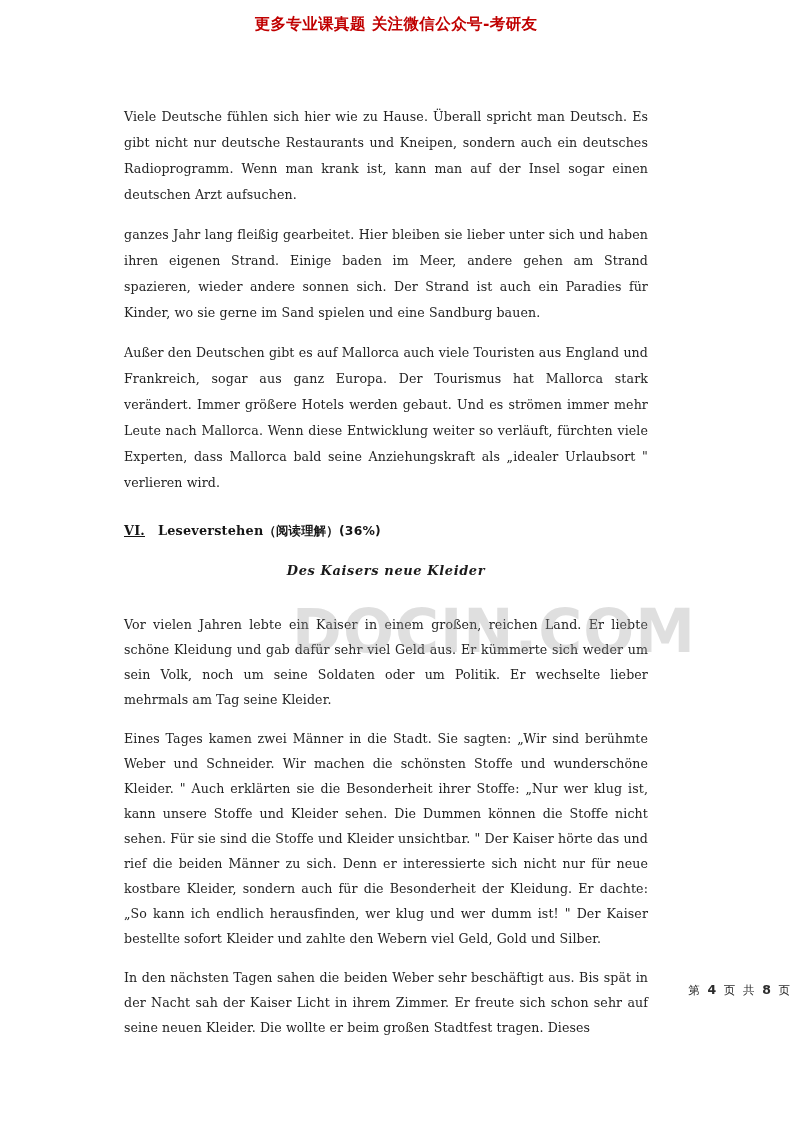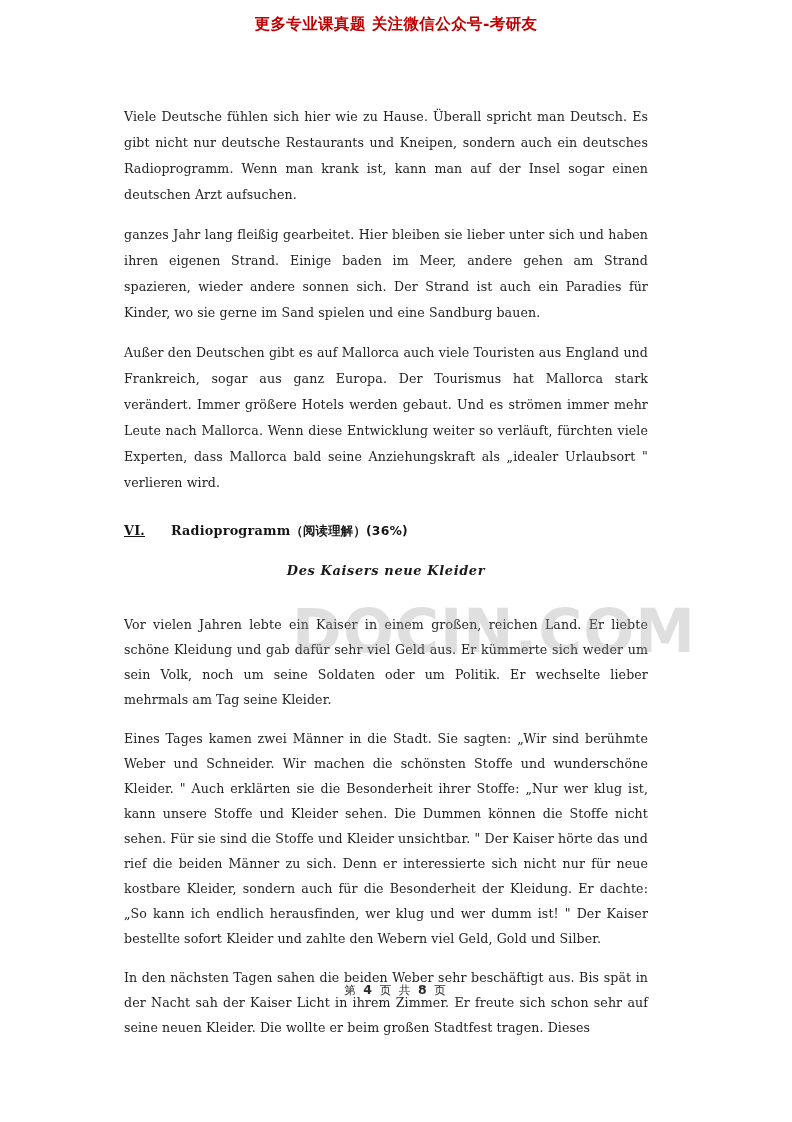--- a/index.html
+++ b/index.html
@@ -60,21 +60,21 @@
   .section-heading {
     font-family: "DejaVu Serif", serif;
     font-size: 12.8px;
     font-weight: bold;
     line-height: 26px;
     color: #161616;
     margin: 22px 0 10px 0;
     letter-spacing: 0.2px;
   }
   .section-heading .sec-num {
-    margin-right: 26px;
+    margin-right: 13px;
     text-decoration: underline;
   }
   .section-heading .sec-cn {
     font-family: "DejaVu Sans", sans-serif;
     font-weight: bold;
     font-size: 12.4px;
   }
 
   .story-title {
     font-family: "DejaVu Serif", serif;
@@ -111,21 +111,21 @@
     white-space: nowrap;
     z-index: 5;
   }
 
   
   .page-footer {
     position: absolute;
     top: 982px;
     left: 0;
     width: 792px;
-    text-align: center;
+    text-align: right;
     font-family: "DejaVu Sans", sans-serif;
     font-size: 11.5px;
     color: #2b2b2b;
     letter-spacing: 2px;
   }
   .page-footer .num {
     font-weight: bold;
     font-size: 12.5px;
   }
 
@@ -140,21 +140,21 @@
 
   <div class="promo-banner">更多专业课真题 关注微信公众号-考研友</div>
 
   <div class="doc-body">
 
     <p class="para">Viele Deutsche fühlen sich hier wie zu Hause. Überall spricht man Deutsch. Es gibt nicht nur deutsche Restaurants und Kneipen, sondern auch ein deutsches Radioprogramm. Wenn man krank ist, kann man auf der Insel sogar einen deutschen Arzt aufsuchen.</p>
     <p class="para">ganzes Jahr lang fleißig gearbeitet. Hier bleiben sie lieber unter sich und haben ihren eigenen Strand. Einige baden im Meer, andere gehen am Strand spazieren, wieder andere sonnen sich. Der Strand ist auch ein Paradies für Kinder, wo sie gerne im Sand spielen und eine Sandburg bauen.</p>
     <p class="para">Außer den Deutschen gibt es auf Mallorca auch viele Touristen aus England und Frankreich, sogar aus ganz Europa. Der Tourismus hat Mallorca stark verändert. Immer größere Hotels werden gebaut. Und es strömen immer mehr Leute nach Mallorca. Wenn diese Entwicklung weiter so verläuft, fürchten viele Experten, dass Mallorca bald seine Anziehungskraft als „idealer Urlaubsort " verlieren wird.</p>
 
     <div class="section-heading">
-      <span class="sec-num">VI.</span><span class="sec-title">Radioprogramm</span><span class="sec-cn">（阅读理解）(36%)</span>
+      <span class="sec-num">VI.</span><span class="sec-title">Leseverstehen</span><span class="sec-cn">（阅读理解）(36%)</span>
     </div>
 
     <div class="story-title">Des Kaisers neue Kleider</div>
 
     <p class="para dense">Vor vielen Jahren lebte ein Kaiser in einem großen, reichen Land. Er liebte schöne Kleidung und gab dafür sehr viel Geld aus. Er kümmerte sich weder um sein Volk, noch um seine Soldaten oder um Politik. Er wechselte lieber mehrmals am Tag seine Kleider.</p>
     <p class="para dense">Eines Tages kamen zwei Männer in die Stadt. Sie sagten: „Wir sind berühmte Weber und Schneider. Wir machen die schönsten Stoffe und wunderschöne Kleider. " Auch erklärten sie die Besonderheit ihrer Stoffe: „Nur wer klug ist, kann unsere Stoffe und Kleider sehen. Die Dummen können die Stoffe nicht sehen. Für sie sind die Stoffe und Kleider unsichtbar. " Der Kaiser hörte das und rief die beiden Männer zu sich. Denn er interessierte sich nicht nur für neue kostbare Kleider, sondern auch für die Besonderheit der Kleidung. Er dachte: „So kann ich endlich herausfinden, wer klug und wer dumm ist! " Der Kaiser bestellte sofort Kleider und zahlte den Webern viel Geld, Gold und Silber.</p>
     <p class="para dense">In den nächsten Tagen sahen die beiden Weber sehr beschäftigt aus. Bis spät in der Nacht sah der Kaiser Licht in ihrem Zimmer. Er freute sich schon sehr auf seine neuen Kleider. Die wollte er beim großen Stadtfest tragen. Dieses</p>
 
   </div>
 

